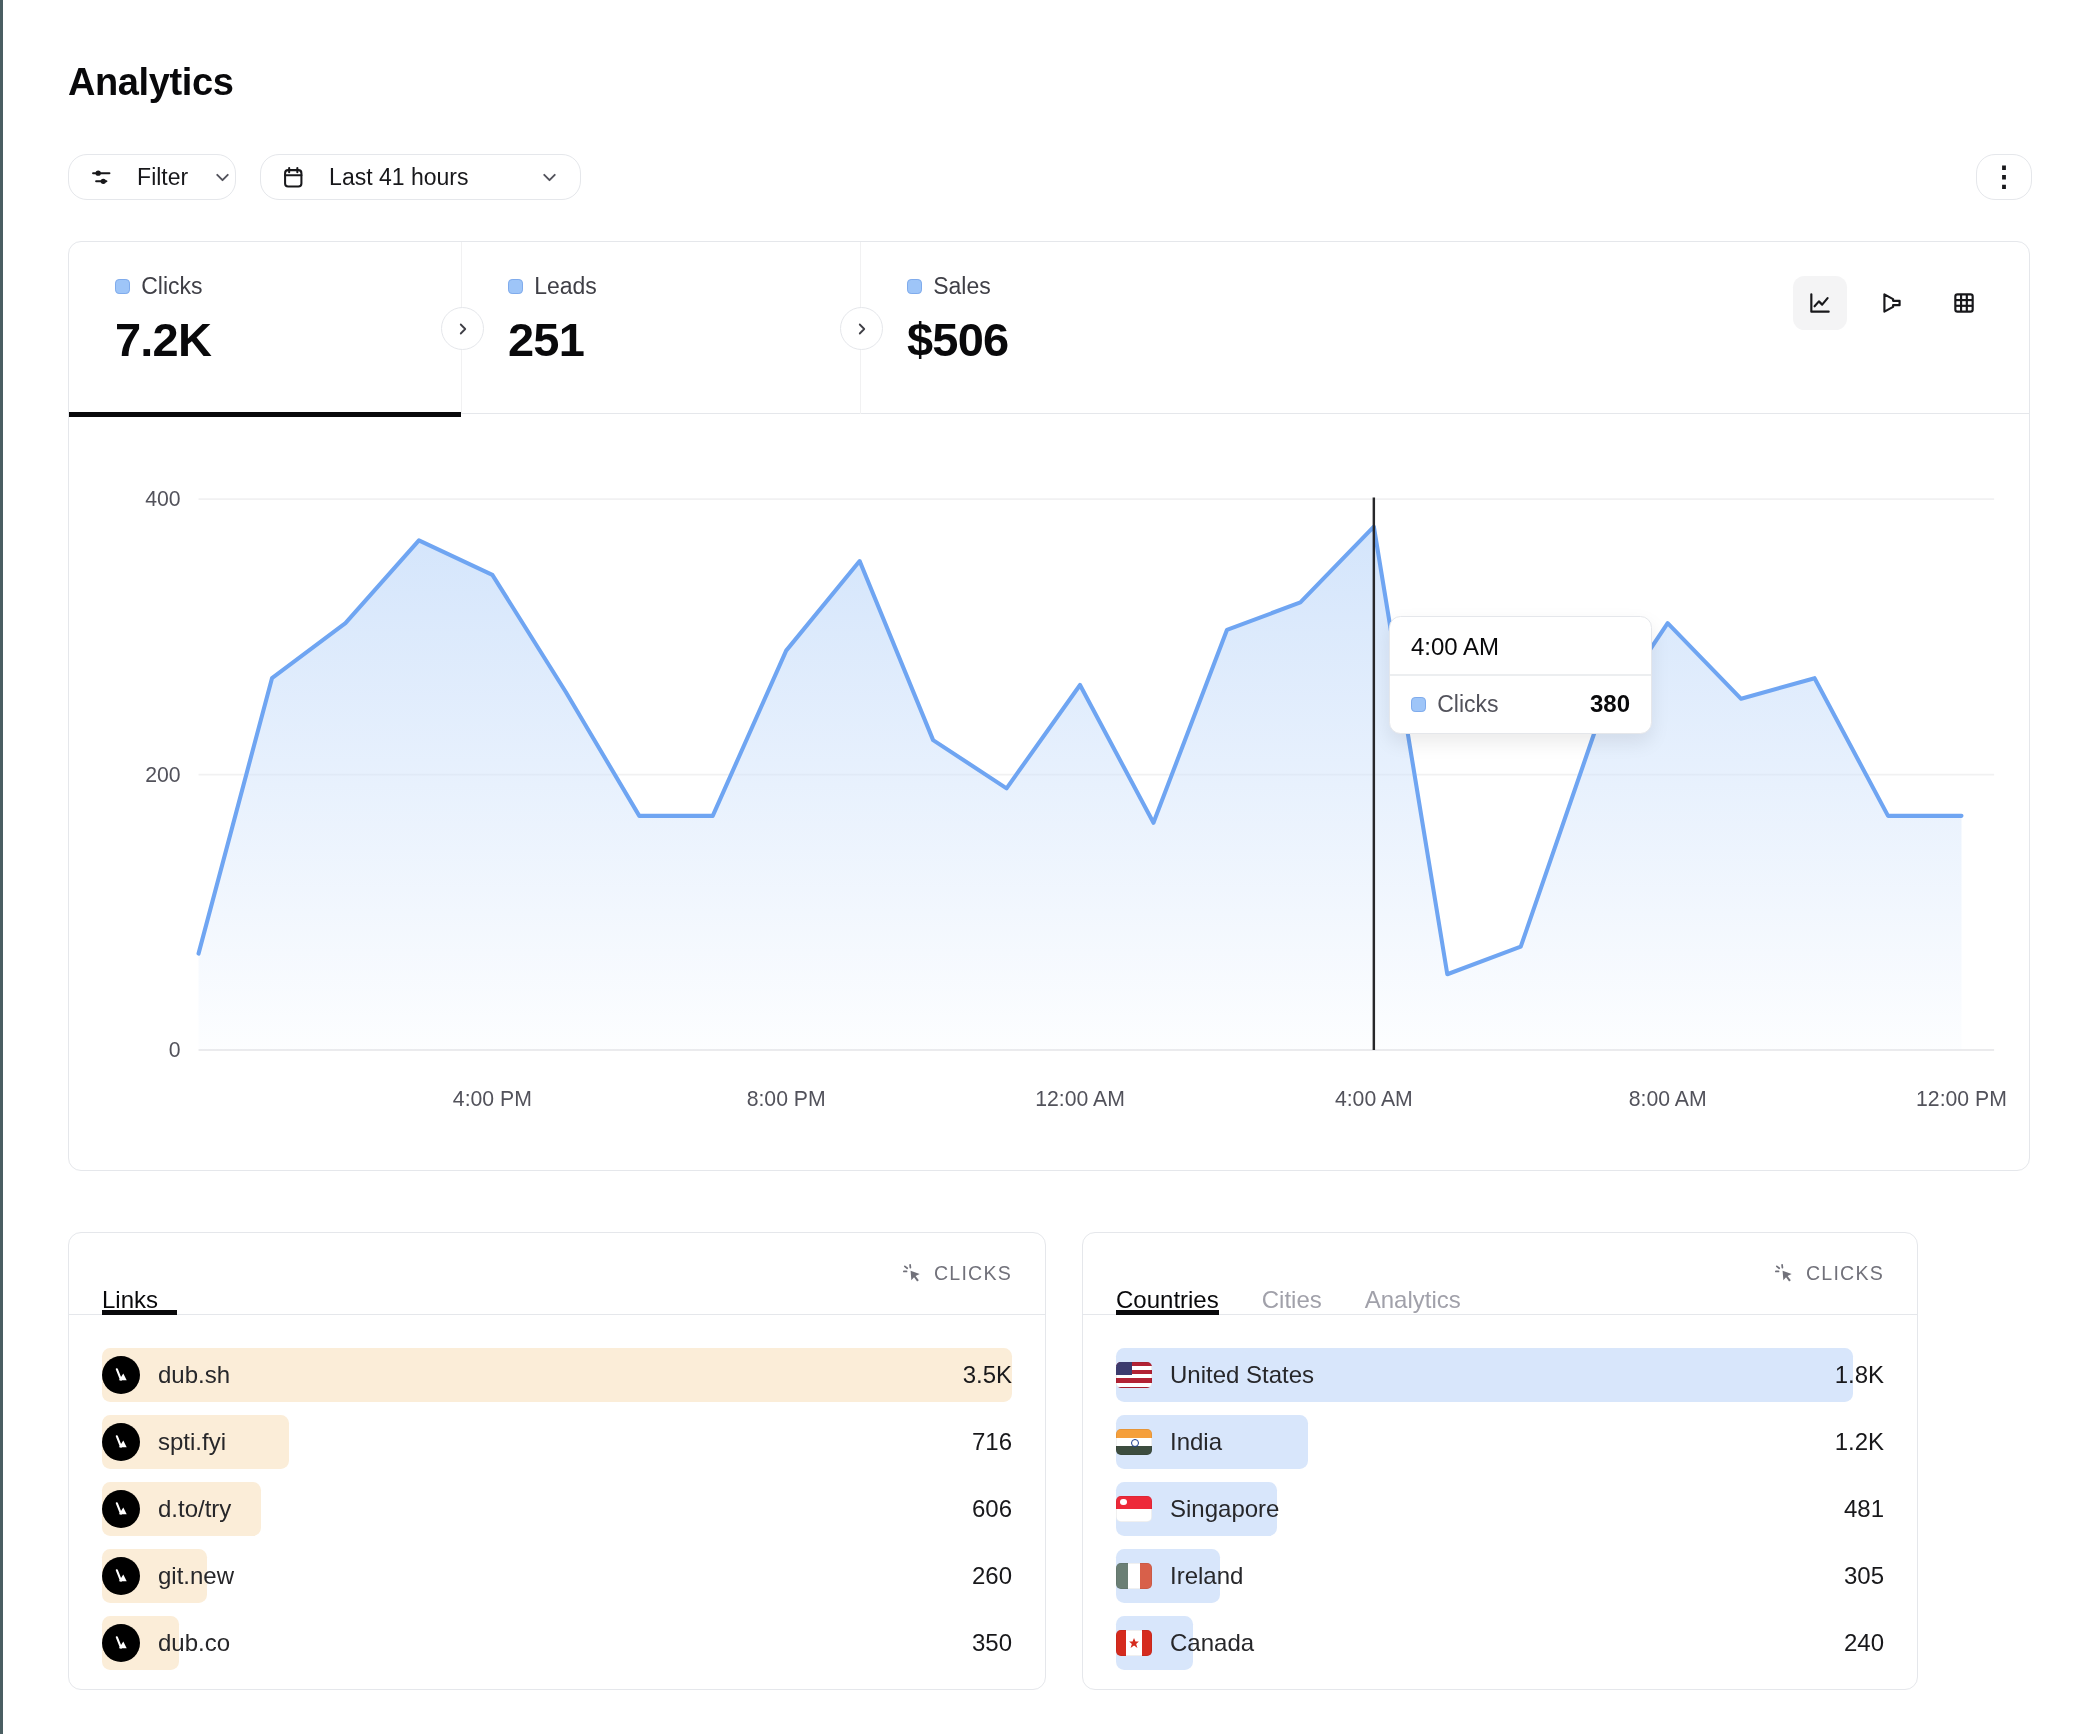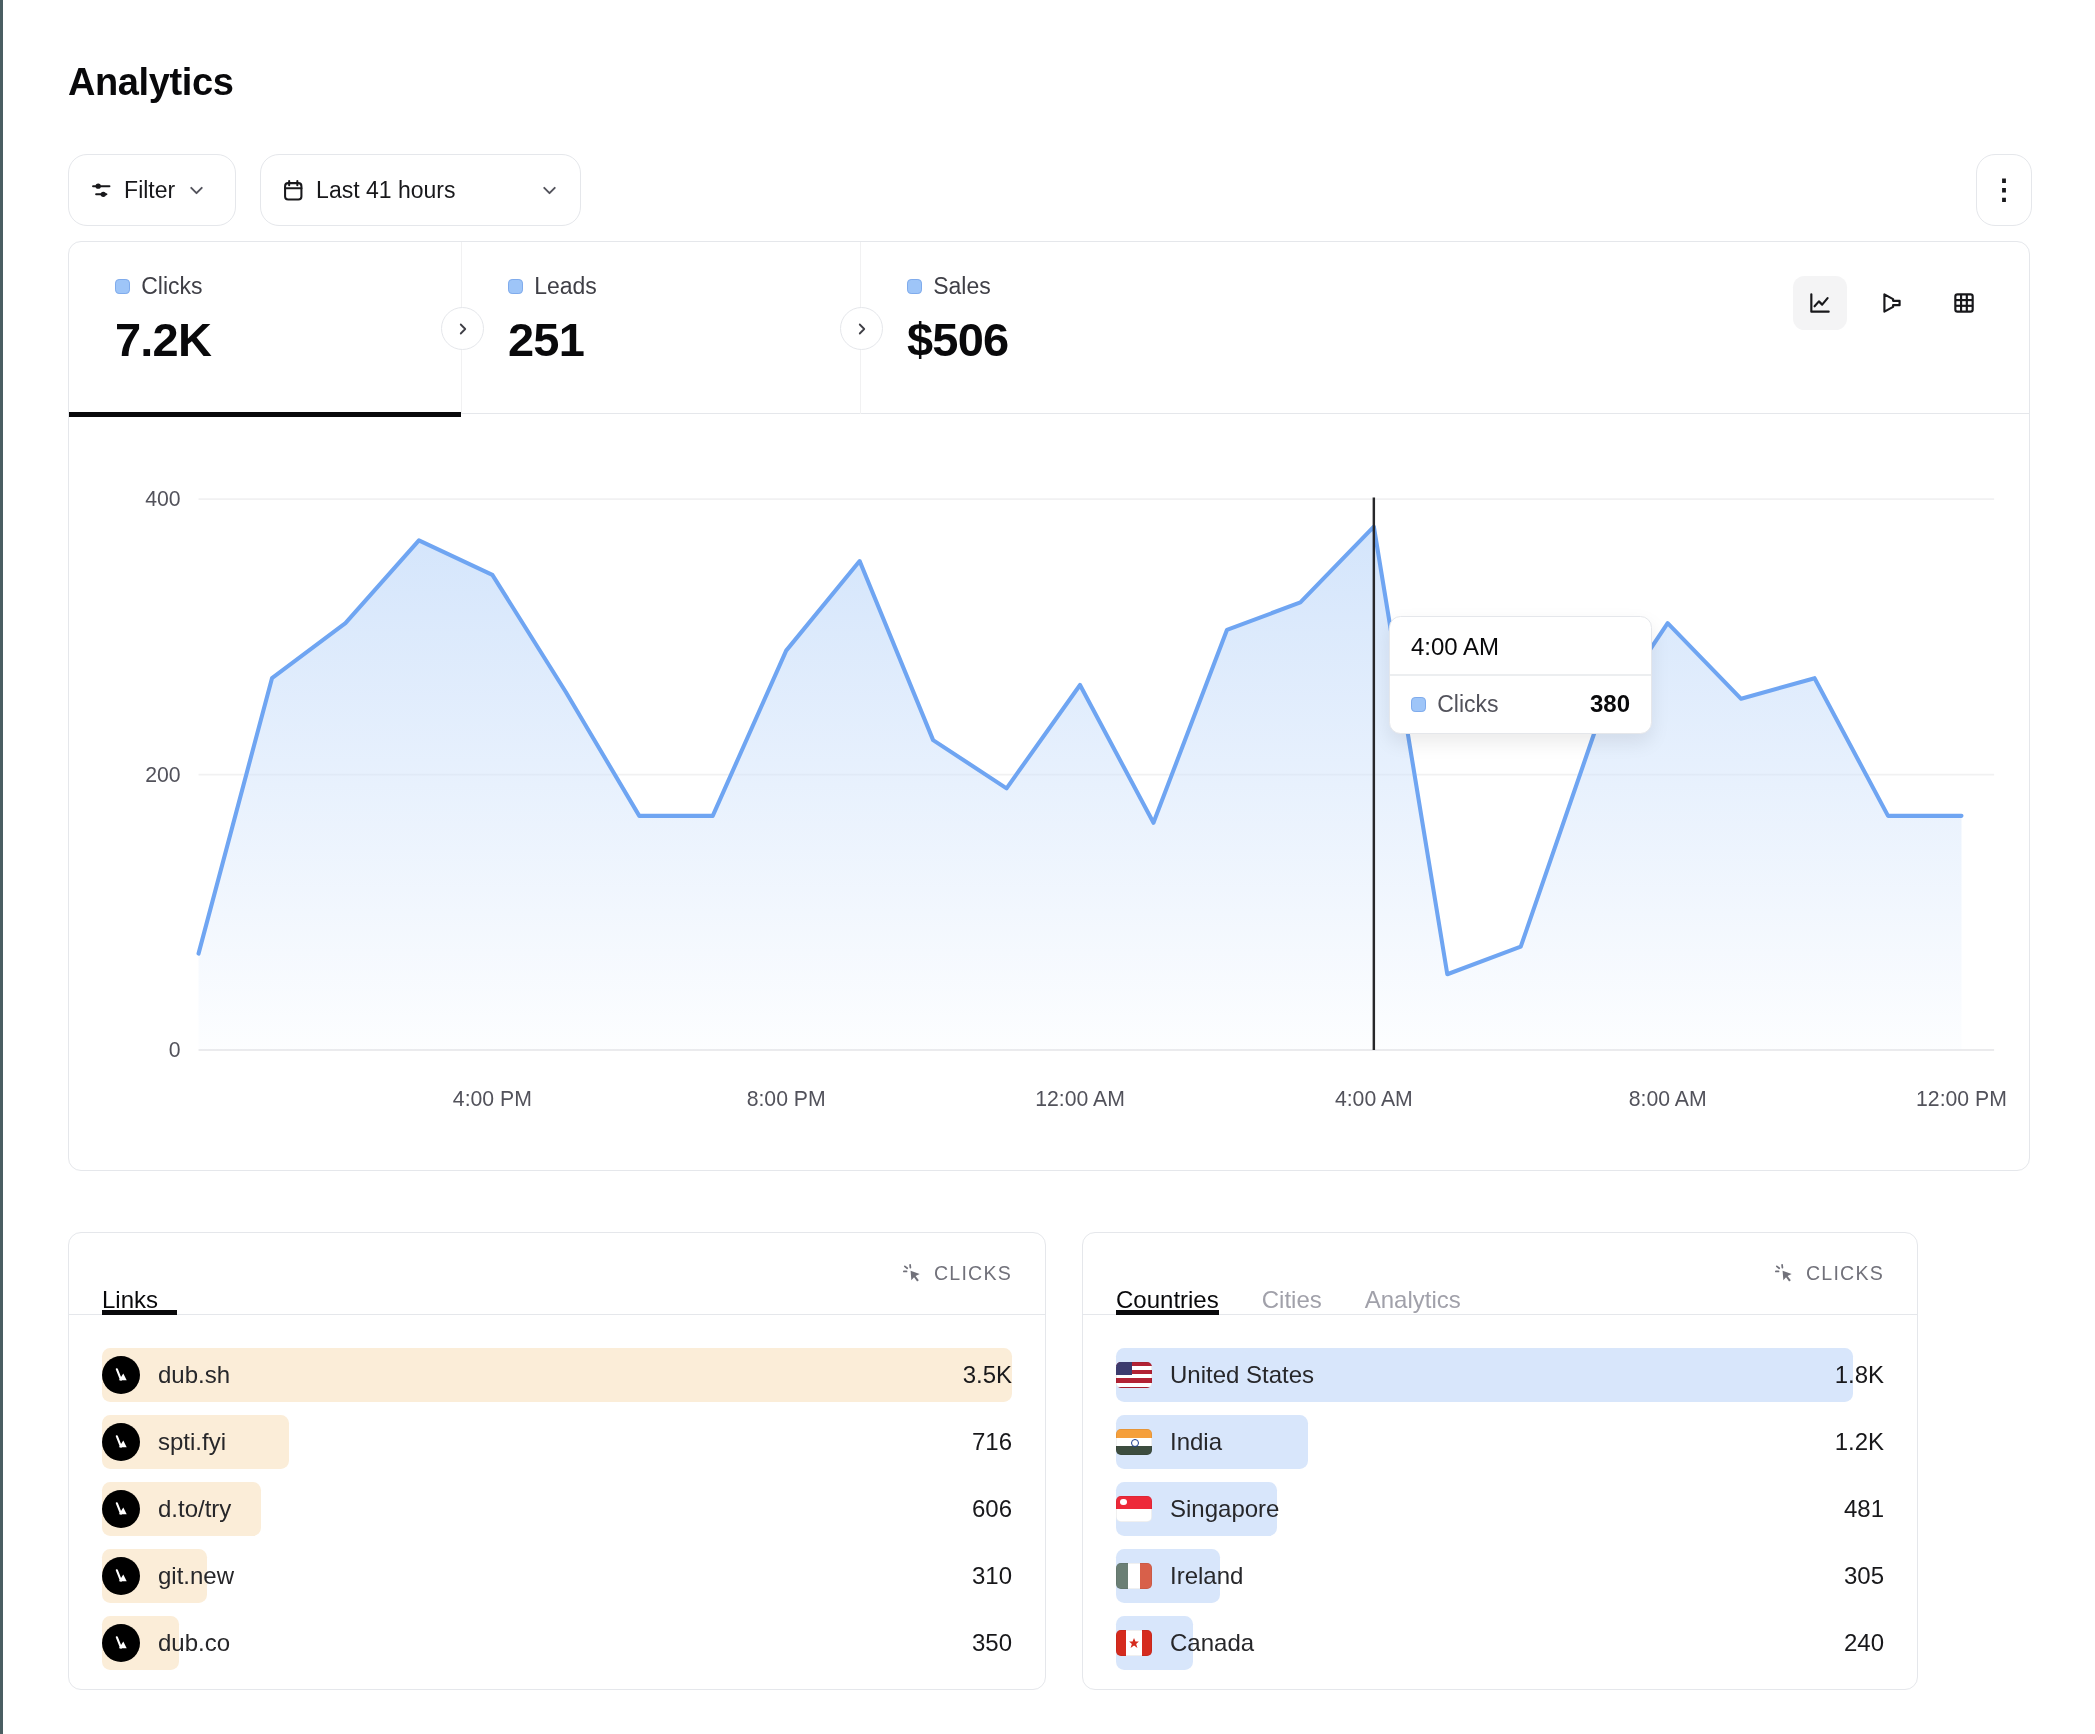--- a/index.html
+++ b/index.html
@@ -4,21 +4,21 @@
 <style>
   * { margin:0; padding:0; box-sizing:border-box; }
   html,body { background:#fff; }
   body { font-family:"Liberation Sans", sans-serif; color:#18181b; }
   .page { position:relative; width:2096px; height:1735px; background:#fff; overflow:hidden; }
   .edge-strip { position:absolute; left:0; top:0; width:2.5px; height:100%; background:#4a5e62; }
 
   .page-title { position:absolute; left:68px; top:61px; font-size:38px; font-weight:700; color:#09090b; letter-spacing:-0.4px; }
 
   
-  .btn { position:absolute; top:154px; height:72px; background:#fff; border:1.3px solid #e5e7eb; border-radius:19px; display:flex; align-items:center; gap:11px; padding:0 19.6px; font-size:23px; color:#18181b; cursor:pointer; }
+  .btn { position:absolute; top:154px; height:46px; background:#fff; border:1.3px solid #e5e7eb; border-radius:19px; display:flex; align-items:center; gap:24px; padding:0 19.6px; font-size:23px; color:#18181b; cursor:pointer; }
   .btn svg { flex:0 0 auto; }
   .filter-btn { left:68px; width:168px; }
   .date-btn { left:260px; width:321px; }
   .date-btn .chev { margin-left:auto; }
   .kebab-btn { left:1976px; width:56px; justify-content:center; padding:0; }
   .kebab-btn span { font-size:28px; font-weight:700; letter-spacing:0; line-height:1; color:#18181b; }
 
   
   .chart-card { position:absolute; left:68px; top:241px; width:1962px; height:930px; border:1.3px solid #e5e7eb; border-radius:13px; background:#fff; }
   .stats-row { position:absolute; left:0; top:0; width:100%; height:172px; border-bottom:1.3px solid #e5e7eb; }
@@ -276,21 +276,21 @@
       <div class="row-bar" style="width: 11.5%;"></div>
       <div class="row-content">
         <span class="fav">
           <svg width="23" height="23" viewBox="0 0 44 44">
             <line x1="13" y1="10" x2="21" y2="30" stroke="#fff" stroke-width="4" stroke-linecap="round"></line>
             <polygon points="17,31 25.5,18 32,31" fill="#fff"></polygon>
           </svg>
         </span>
         <span class="row-label">git.new</span>
       </div>
-      <span class="row-value">310</span>
+      <span class="row-value">260</span>
     </div>
 
     <div class="row">
       <div class="row-bar" style="width: 8.5%;"></div>
       <div class="row-content">
         <span class="fav">
           <svg width="23" height="23" viewBox="0 0 44 44">
             <line x1="13" y1="10" x2="21" y2="30" stroke="#fff" stroke-width="4" stroke-linecap="round"></line>
             <polygon points="17,31 25.5,18 32,31" fill="#fff"></polygon>
           </svg>

